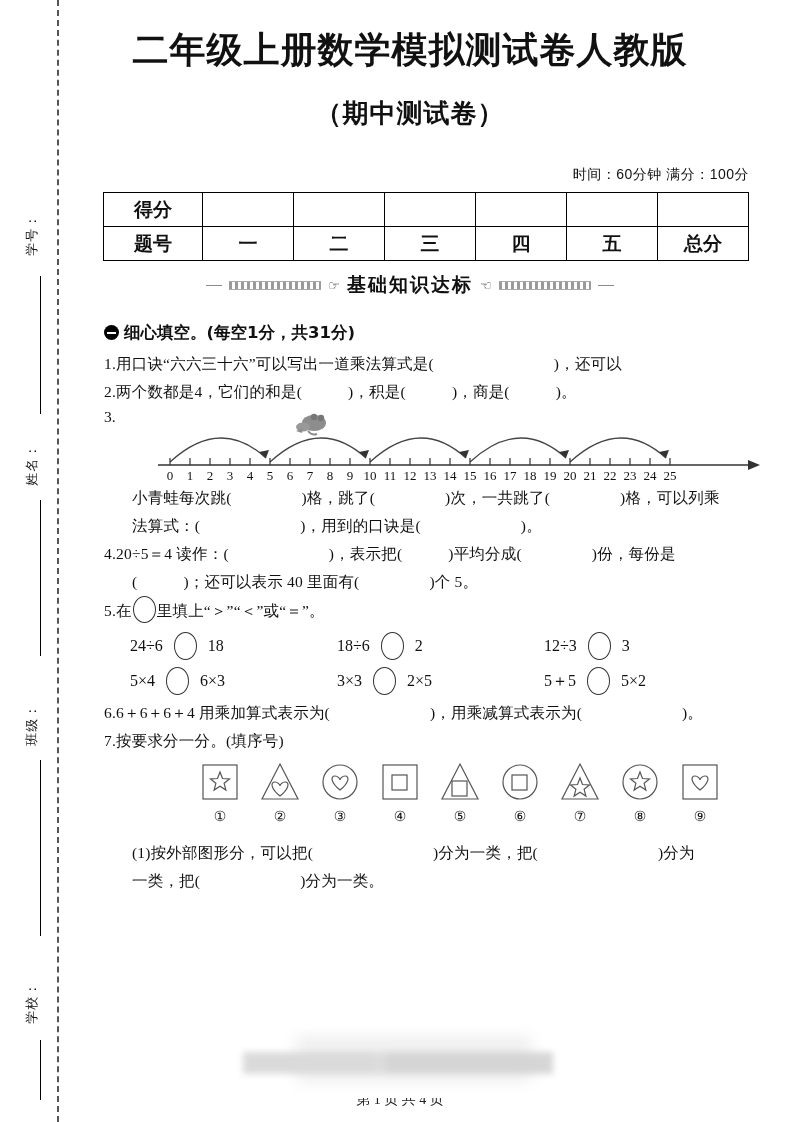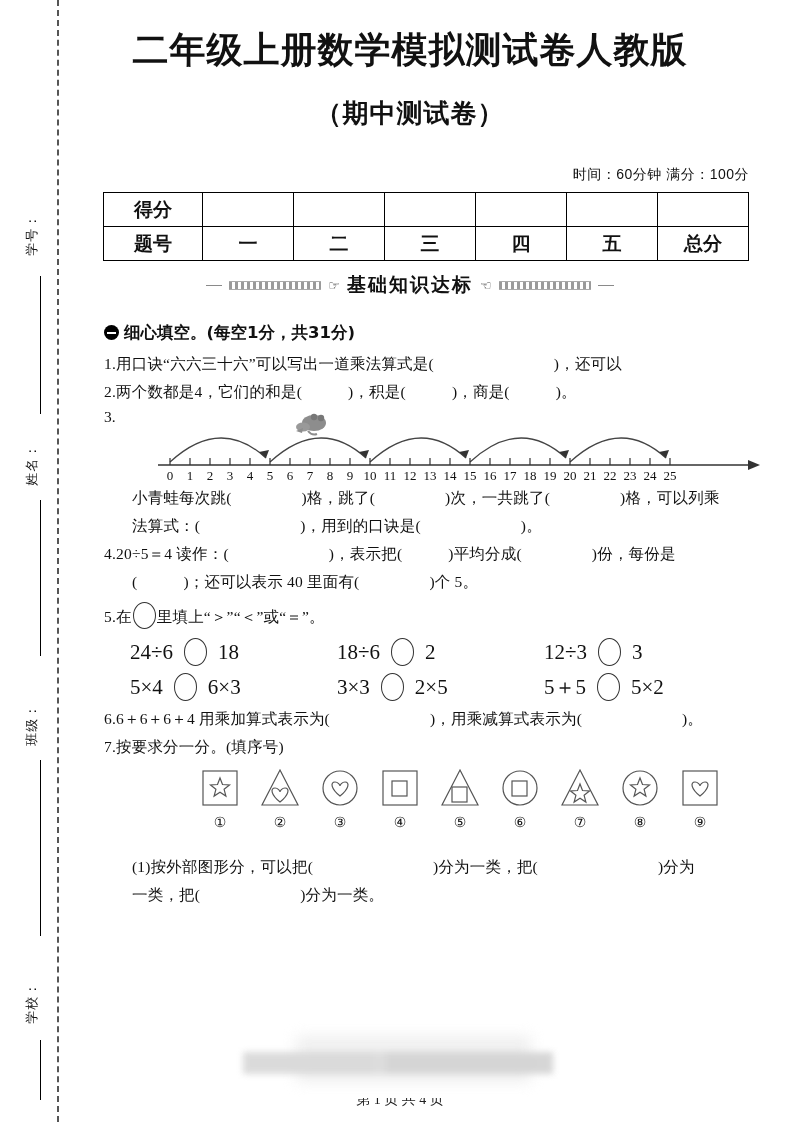--- a/index.html
+++ b/index.html
@@ -85,21 +85,21 @@
   .blank{display:inline-block;}
   .b-sm{width:46px;} .b-md{width:70px;} .b-lg{width:100px;} .b-xl{width:120px;}
 
   
   .numline-wrap{position:relative;height:76px;margin-top:2px;}
   .q3no{position:absolute;left:0;top:0;font-size:15.5px;}
   .frog{position:absolute;left:186px;top:4px;width:42px;height:26px;}
 
   
   .cmp-row{display:flex;padding-left:26px;margin-top:7px;}
-  .cmp-item{width:207px;font-size:21px;display:flex;align-items:center;gap:11px;
+  .cmp-item{width:207px;font-size:16px;display:flex;align-items:center;gap:11px;
     font-family:"Liberation Serif","DejaVu Serif",serif;}
   .oval{display:inline-block;width:21px;height:26px;border:1.2px solid #333;border-radius:50%;}
   .oval-inline{display:inline-block;width:21px;height:25px;border:1.2px solid #333;
     border-radius:50%;vertical-align:-7px;margin:0 1px;}
 
   
   .shapes{display:flex;justify-content:flex-start;padding-left:92px;gap:12px;margin-top:6px;}
   .shape-cell{width:48px;text-align:center;}
   .shape-cell .num{font-size:14px;margin-top:1px;display:block;
     font-family:"Liberation Serif","DejaVu Serif",serif;}
@@ -284,21 +284,21 @@
       <span>法算式：(</span><span class="blank b-lg"></span><span>)，用到的口诀是(</span><span class="blank b-lg"></span><span>)。</span>
     </div>
 
     <div class="qline">
       <span>4.20÷5＝4 读作：(</span><span class="blank b-lg"></span><span>)，表示把(</span><span class="blank b-sm"></span><span>)平均分成(</span><span class="blank b-md"></span><span>)份，每份是</span>
     </div>
     <div class="qline indent">
       <span>(</span><span class="blank b-sm"></span><span>)；还可以表示 40 里面有(</span><span class="blank b-md"></span><span>)个 5。</span>
     </div>
 
-    <div class="qline" style="margin-top:6px;">
+    <div class="qline" style="">
       <span>5.在</span><span class="oval-inline"></span><span>里填上“＞”“＜”或“＝”。</span>
     </div>
     <div class="cmp-row">
       <div class="cmp-item">
         <span>24÷6</span>
         <span class="oval"></span>
         <span>18</span>
       </div>
       <div class="cmp-item">
         <span>18÷6</span>
@@ -369,21 +369,21 @@
         <div class="shape-cell"><svg width="40" height="42" viewBox="0 0 40 42">
             <circle cx="20" cy="21" r="17" fill="none" stroke="#555" stroke-width="1.2"></circle>
             <polygon points="20.0,11.0 22.5,17.5 29.5,17.9 24.1,22.3 25.9,29.1 20.0,25.3 14.1,29.1 15.9,22.3 10.5,17.9 17.5,17.5" fill="none" stroke="#555" stroke-width="1.2"></polygon>
           </svg><span class="num">⑧</span></div>
         <div class="shape-cell"><svg width="40" height="42" viewBox="0 0 40 42">
             <rect x="3" y="4" width="34" height="34" fill="none" stroke="#555" stroke-width="1.2"></rect>
             <path d="M20 29 C11 22 10 15 15 15 C18 15 20 18 20 19 C20 18 22 15 25 15 C30 15 29 22 20 29 Z" fill="none" stroke="#555" stroke-width="1.2"></path>
           </svg><span class="num">⑨</span></div>
       </div>
 
-    <div class="qline indent" style="margin-top:22px;">
+    <div class="qline indent" style="margin-top:14px;">
       <span>(1)按外部图形分，可以把(</span><span class="blank b-xl"></span><span>)分为一类，把(</span><span class="blank b-xl"></span><span>)分为</span>
     </div>
     <div class="qline indent">
       <span>一类，把(</span><span class="blank b-lg"></span><span>)分为一类。</span>
     </div>
   </div>
 
   <div class="wm2"></div>
   <div class="wm"></div>
   <div class="cutoff">

